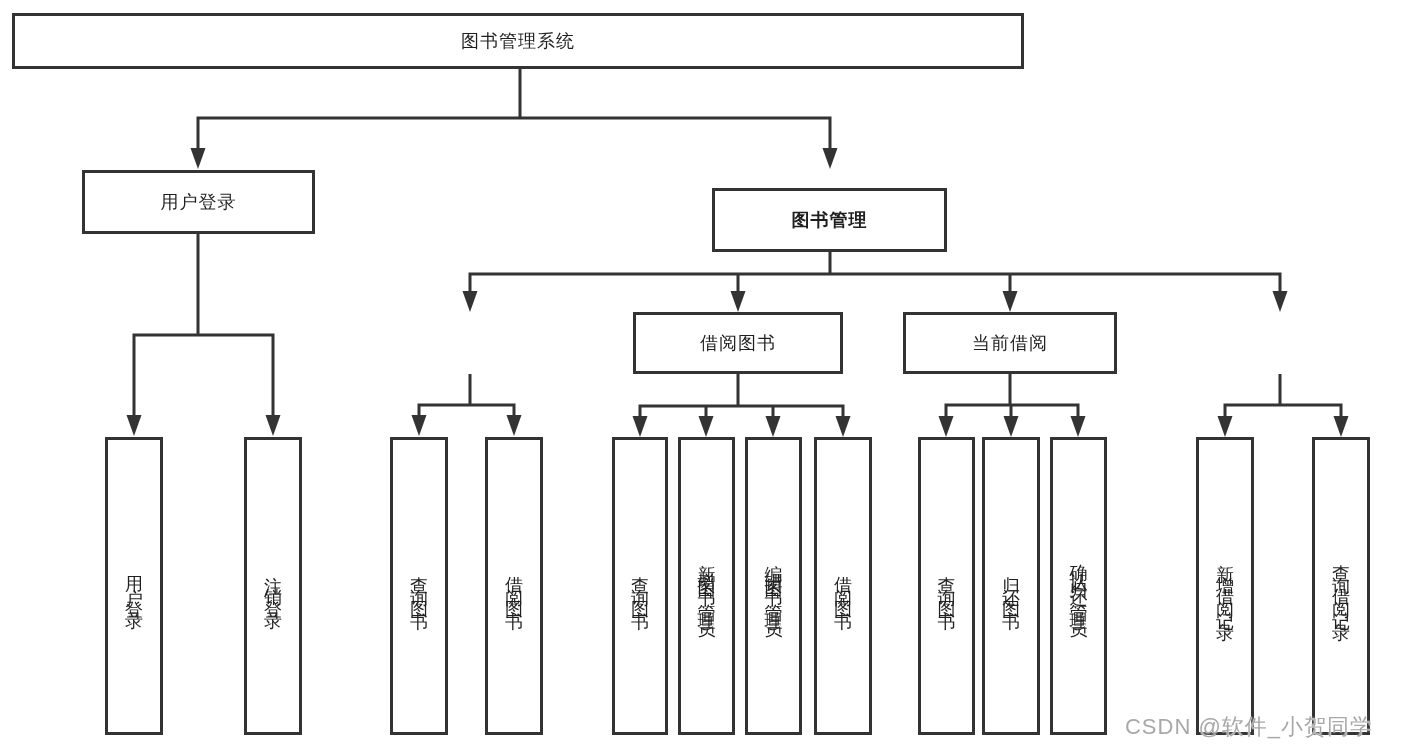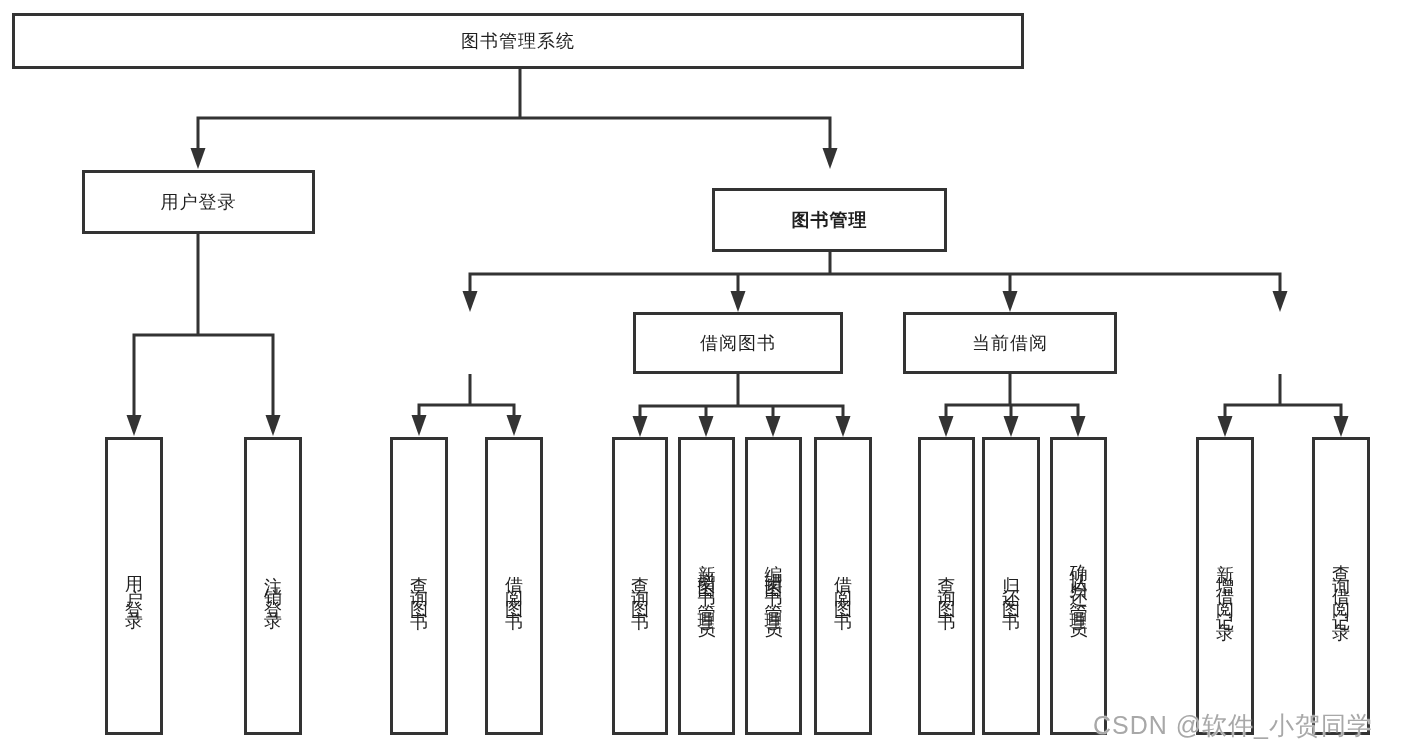--- a/index.html
+++ b/index.html
@@ -63,21 +63,21 @@
   .leaf.l8  { left: 814px;  width: 58px; }
   .leaf.l9  { left: 918px;  width: 57px; }
   .leaf.l10 { left: 982px;  width: 58px; }
   .leaf.l11 { left: 1050px; width: 57px; }
   .leaf.l12 { left: 1196px; width: 58px; }
   .leaf.l13 { left: 1312px; width: 58px; }
   #watermark {
     position: absolute;
     right: 12px;
     bottom: 5px;
-    font-size: 25px;
+    font-size: 22px;
     color: #a8a8a8;
     text-shadow: 0 0 2px #ffffff, 0 0 1px #ffffff;
     z-index: 5;
     letter-spacing: 1px;
     white-space: nowrap;
   }
 </style>
 </head>
 <body>
 

